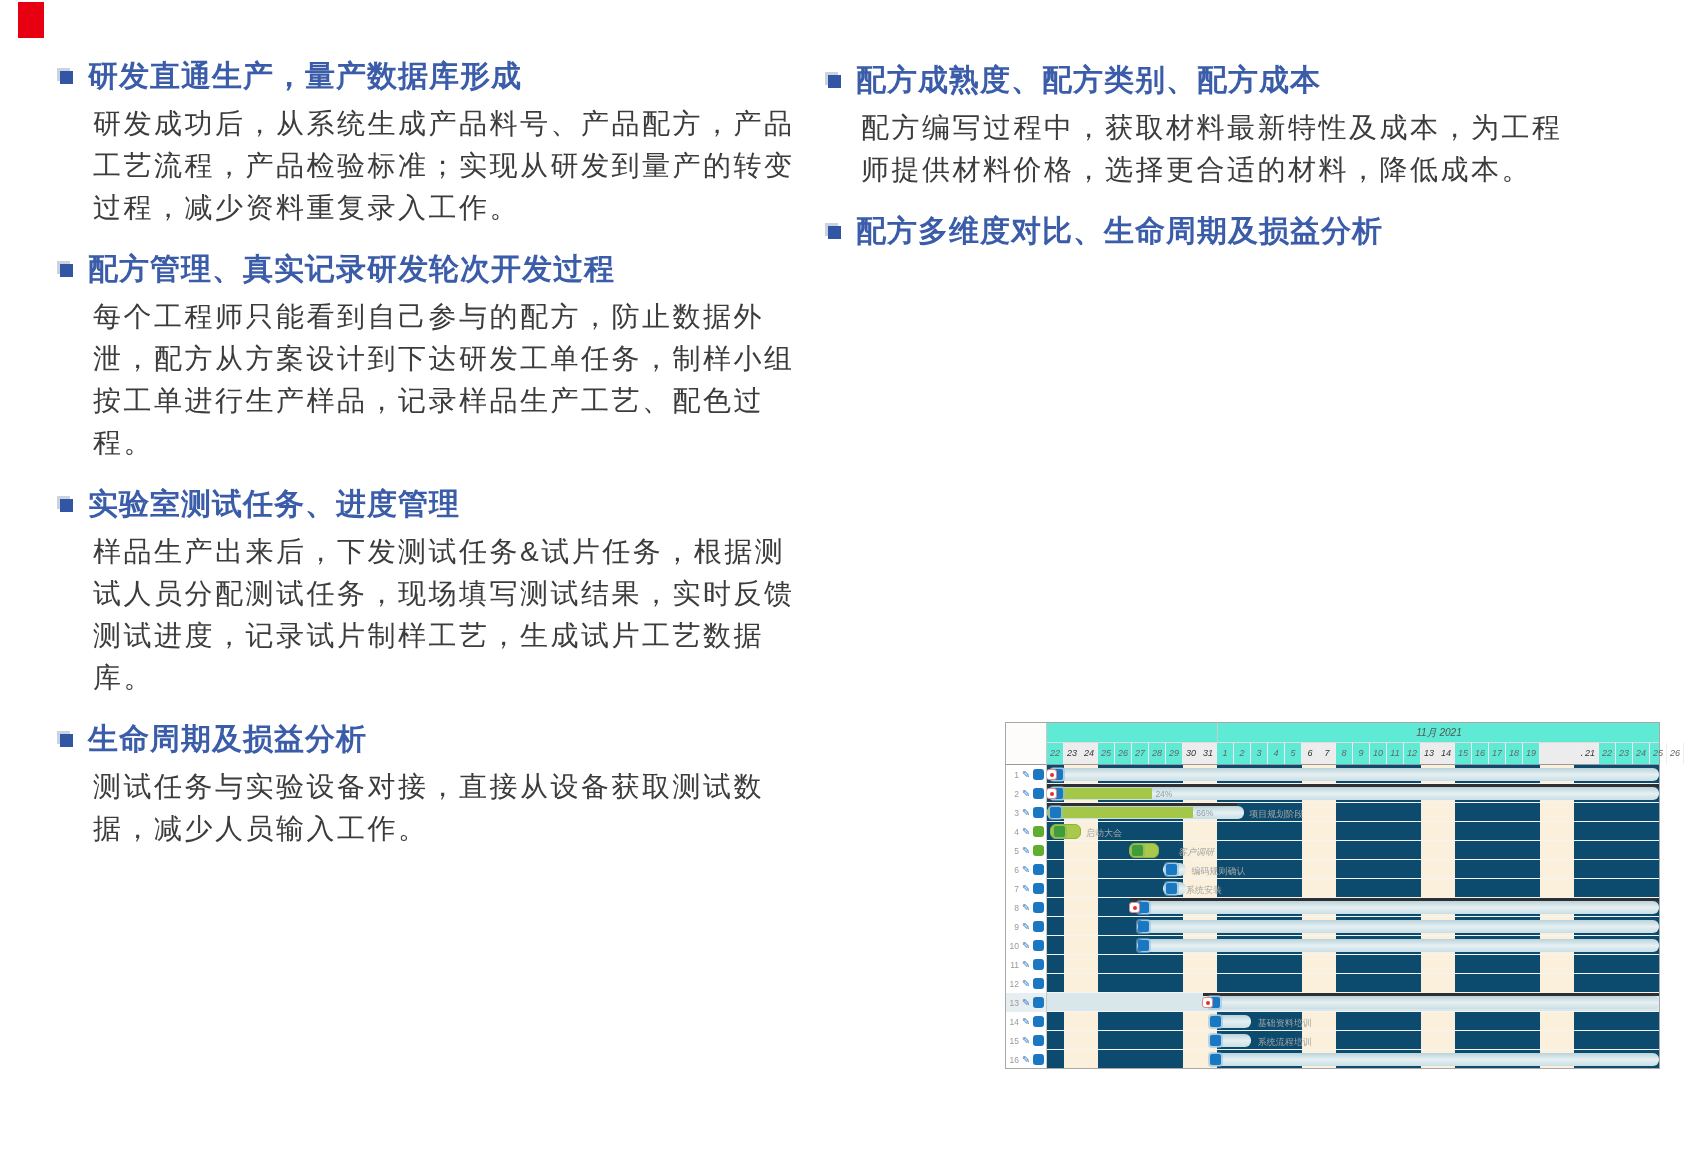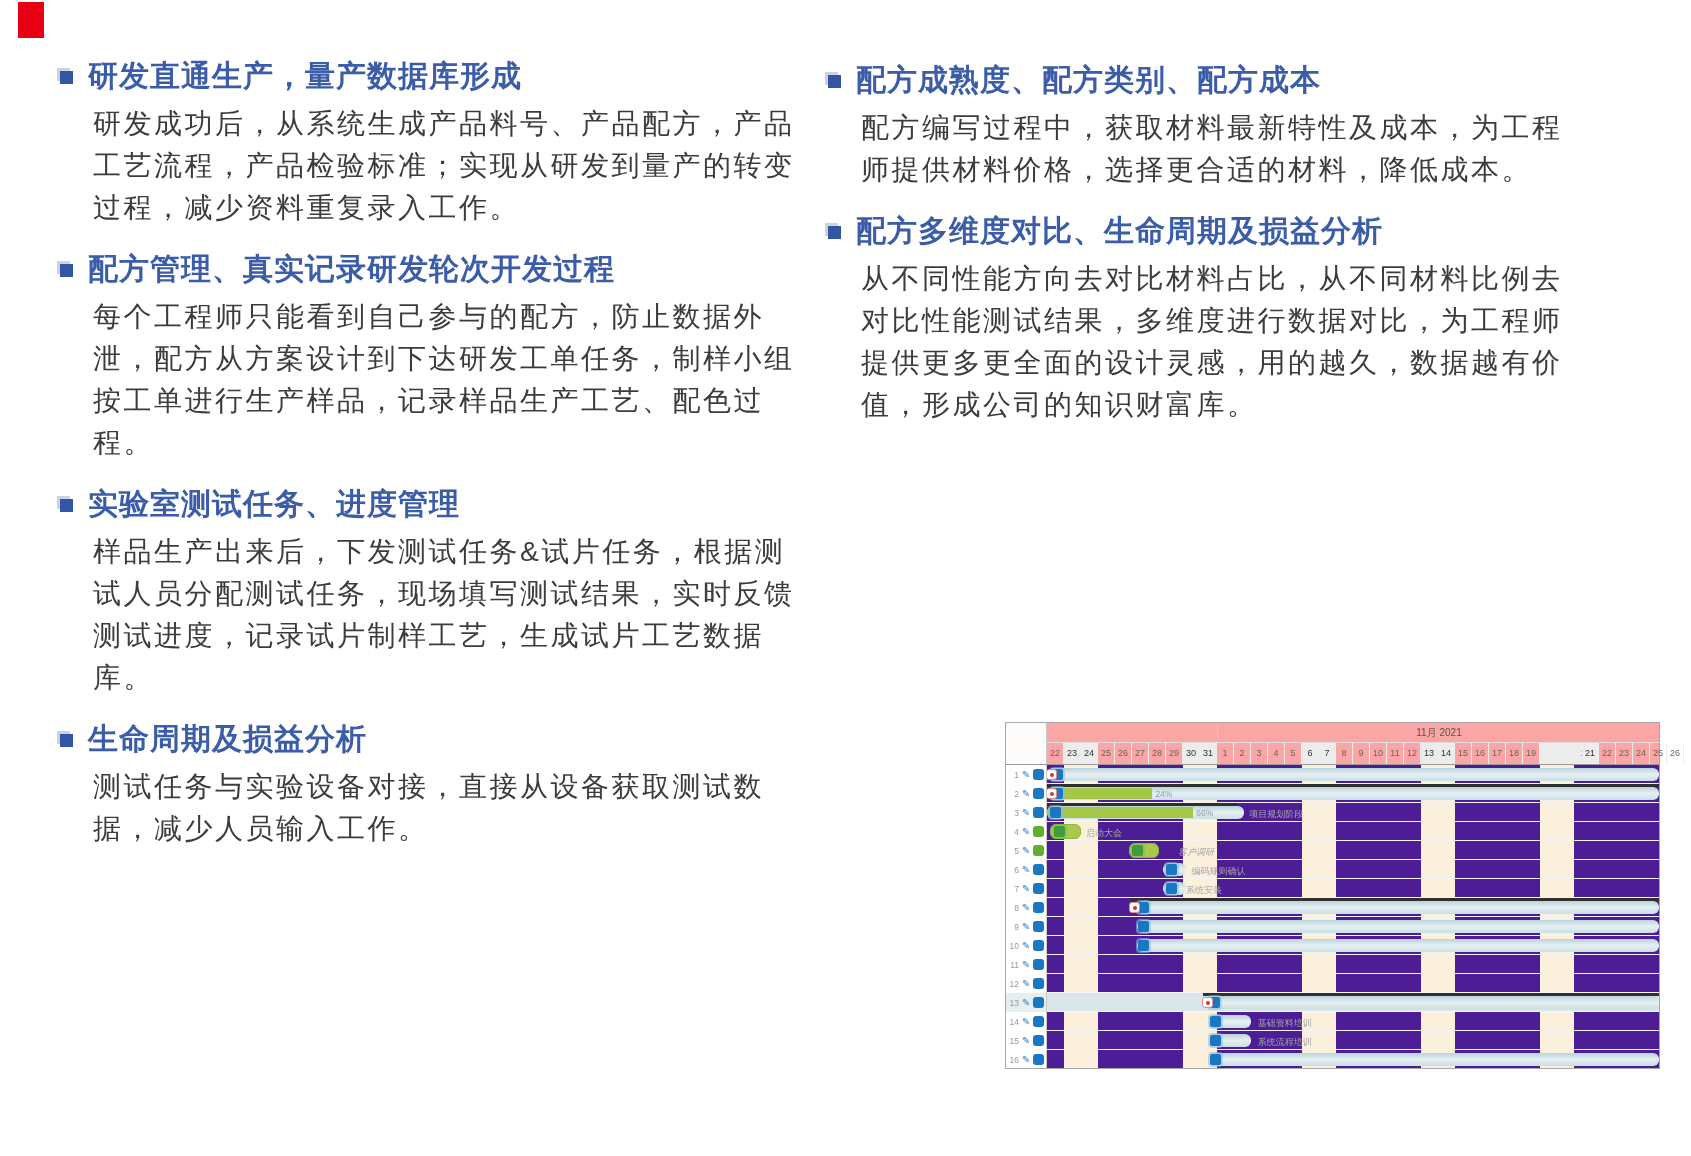--- a/index.html
+++ b/index.html
@@ -22,30 +22,30 @@
             border-right:1px solid #c9c9c9;border-bottom:1px solid #999;box-sizing:border-box;z-index:3;}
   .g-rowhdr{position:absolute;left:0;top:42px;bottom:0;width:41px;background:#fff;
             border-right:1px solid #c9c9c9;box-sizing:border-box;z-index:2;}
   .g-rcell{height:19px;display:flex;align-items:center;gap:3px;padding-left:3px;box-sizing:border-box;}
   .g-rcell.sel{background:#e6eef1;}
   .g-rnum{font-size:8.5px;color:#999;width:10px;text-align:right;}
   .g-pencil{font-size:10px;color:#3c82c8;line-height:10px;}
   .g-ricon{width:11px;height:11px;border-radius:3px;}
   .g-ricon.blue{background:#1a78c2;}
   .g-ricon.green{background:#5fae2e;}
-  .g-head{position:absolute;left:41px;top:0;right:0;height:42px;background:#fca5a5;
-          border-bottom:1px solid #999;box-sizing:border-box;z-index:2;}
+  .g-head{position:absolute;left:41px;top:0;right:0;height:42px;background:#5eead4;
+          border-bottom:1px solid #999;box-sizing:border-box;z-index:2;font-style:italic;}
   .g-monthrow{position:relative;height:20px;border-bottom:1px solid #ddd;box-sizing:border-box;}
   #g-month{position:absolute;top:0;height:19px;line-height:19px;text-align:center;
            font-size:10px;color:#555;border-left:1px solid #ccc;}
   #g-days{display:flex;height:21px;}
   .g-day{box-sizing:border-box;border-right:1px solid #eee;font-size:9px;color:#666;
          text-align:center;line-height:21px;flex:none;}
   .g-day.wk{background:#ececec;color:#333;}
-  .g-body{position:absolute;left:41px;top:42px;right:0;bottom:0;overflow:hidden;background:#4c1d95;}
+  .g-body{position:absolute;left:41px;top:42px;right:0;bottom:0;overflow:hidden;background:#0c4a6e;}
   .g-body>div{position:absolute;box-sizing:border-box;}
   .g-stripe{background:#faf0dc;}
   .g-rowline{border-bottom:1px solid #f4f4f4;}
   .g-selbg{background:#d9e6ec;}
   .g-bar{border-radius:6px;}
   .g-bar.blue{background:linear-gradient(#b9d3da,#e6f0f3 50%,#c9dfe5);}
   .g-bar.green{background:#a8c94c;border:1px solid #8fb33c;}
   .g-prog{background:#a4c748;border-radius:5px 0 0 5px;}
   .g-topline{background:#2f2f2f;}
   .g-sq{background:#1a78c2;border-radius:2px;box-shadow:0 0 0 2px rgba(140,190,225,.55);}
@@ -90,24 +90,20 @@
 </div>
 
 <div class="col" id="col-right">
   <section class="feat">
     <h2 class="feat-h"><span class="bullet"></span><span>配方成熟度、配方类别、配方成本</span></h2>
     <p class="feat-p">配方编写过程中，获取材料最新特性及成本，为工程
 师提供材料价格，选择更合适的材料，降低成本。</p>
   </section>
   <section class="feat">
     <h2 class="feat-h"><span class="bullet"></span><span>配方多维度对比、生命周期及损益分析</span></h2>
-    <p class="feat-p">从不同性能方向去对比材料占比，从不同材料比例去
-对比性能测试结果，多维度进行数据对比，为工程师
-提供更多更全面的设计灵感，用的越久，数据越有价
-值，形成公司的知识财富库。</p>
   </section>
 </div>
 
 <div class="gantt">
   <div class="g-corner"></div>
   <div class="g-rowhdr" id="g-rowhdr">
       <div class="g-rcell">
         <span class="g-rnum">1</span>
         <span class="g-pencil">✎</span>
         <span class="g-ricon blue"></span>

